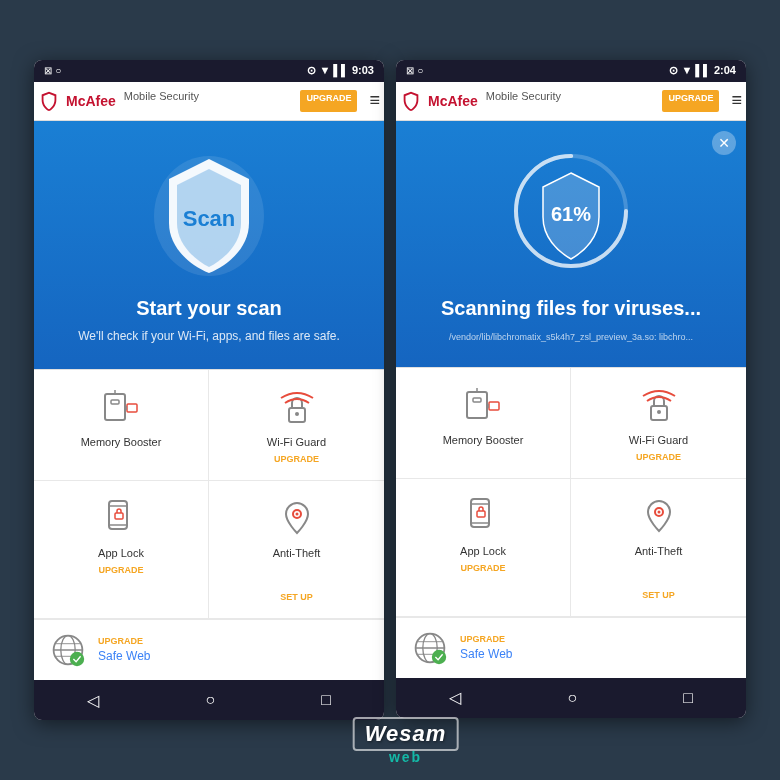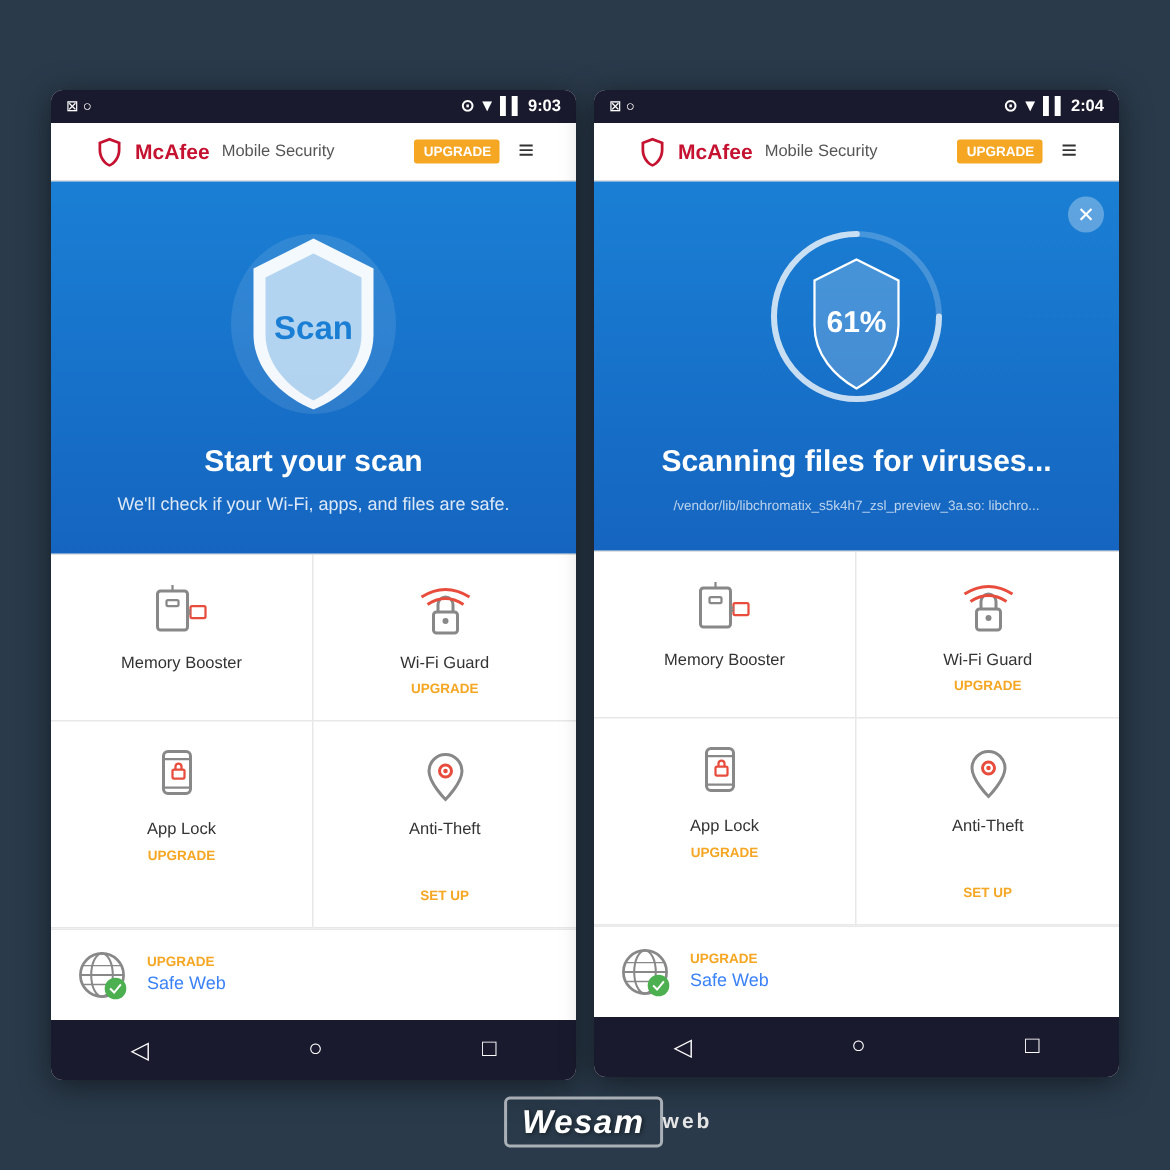--- a/index.html
+++ b/index.html
@@ -56,22 +56,21 @@
     .status-time {
       font-size: 11px;
       font-weight: bold;
       color: white;
     }
 
     
     .nav-bar {
       background: white;
       display: flex;
-      align-items: center;
-      padding: 8px 28px;
+      padding: 8px 4px;
       gap: 8px;
       border-bottom: 1px solid #ddd;
     }
     .mcafee-logo {
       display: flex;
       align-items: center;
       gap: 6px;
     }
     .mcafee-shield {
       width: 22px;
@@ -243,40 +242,40 @@
       cursor: pointer;
     }
 
     
     .watermark {
       position: absolute;
       bottom: 15px;
       left: 50%;
       transform: translateX(-50%);
       display: flex;
-      flex-direction: row;
+      flex-direction: column;
       align-items: center;
       z-index: 10;
       padding-left: 31px;
     }
     .watermark-text-main {
       font-size: 22px;
       font-weight: 900;
       color: white;
       font-style: italic;
       letter-spacing: 1px;
       text-shadow: 1px 1px 3px rgba(0,0,0,0.5);
       border: 2px solid rgba(255,255,255,0.6);
       padding: 2px 10px;
       border-radius: 4px;
     }
     .watermark-text-sub {
       font-size: 14px;
       font-weight: bold;
-      color: #e5e5e5;
+      color: #14b8a6;
       letter-spacing: 2px;
       margin-top: -2px;
     }
   </style>
 </head>
 <body>
 
 <div class="phones-container">
 
   <div class="phone">

